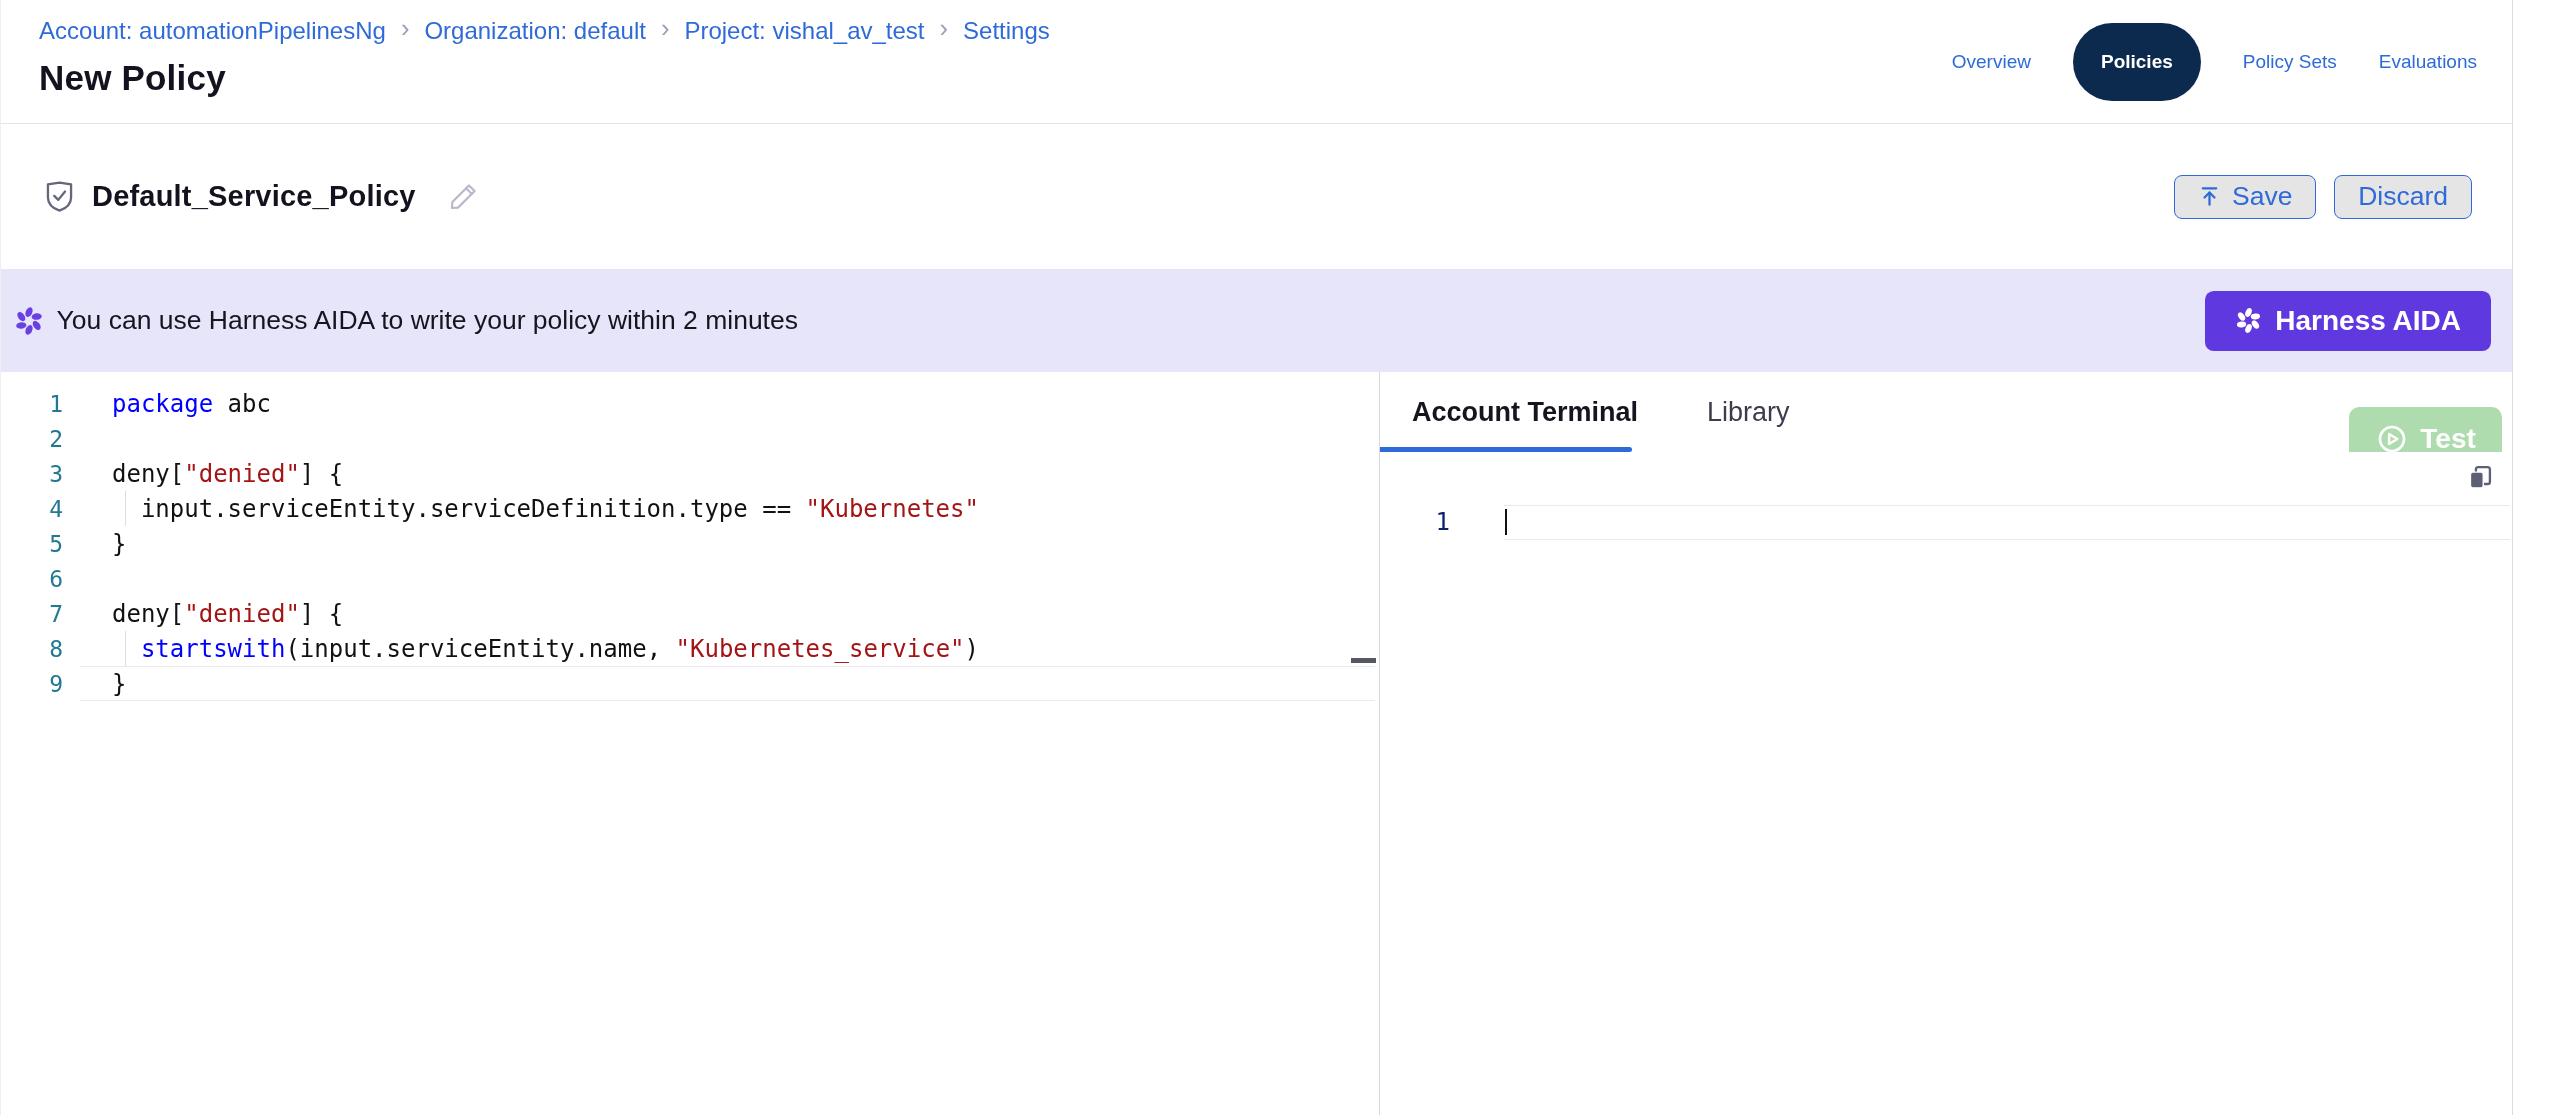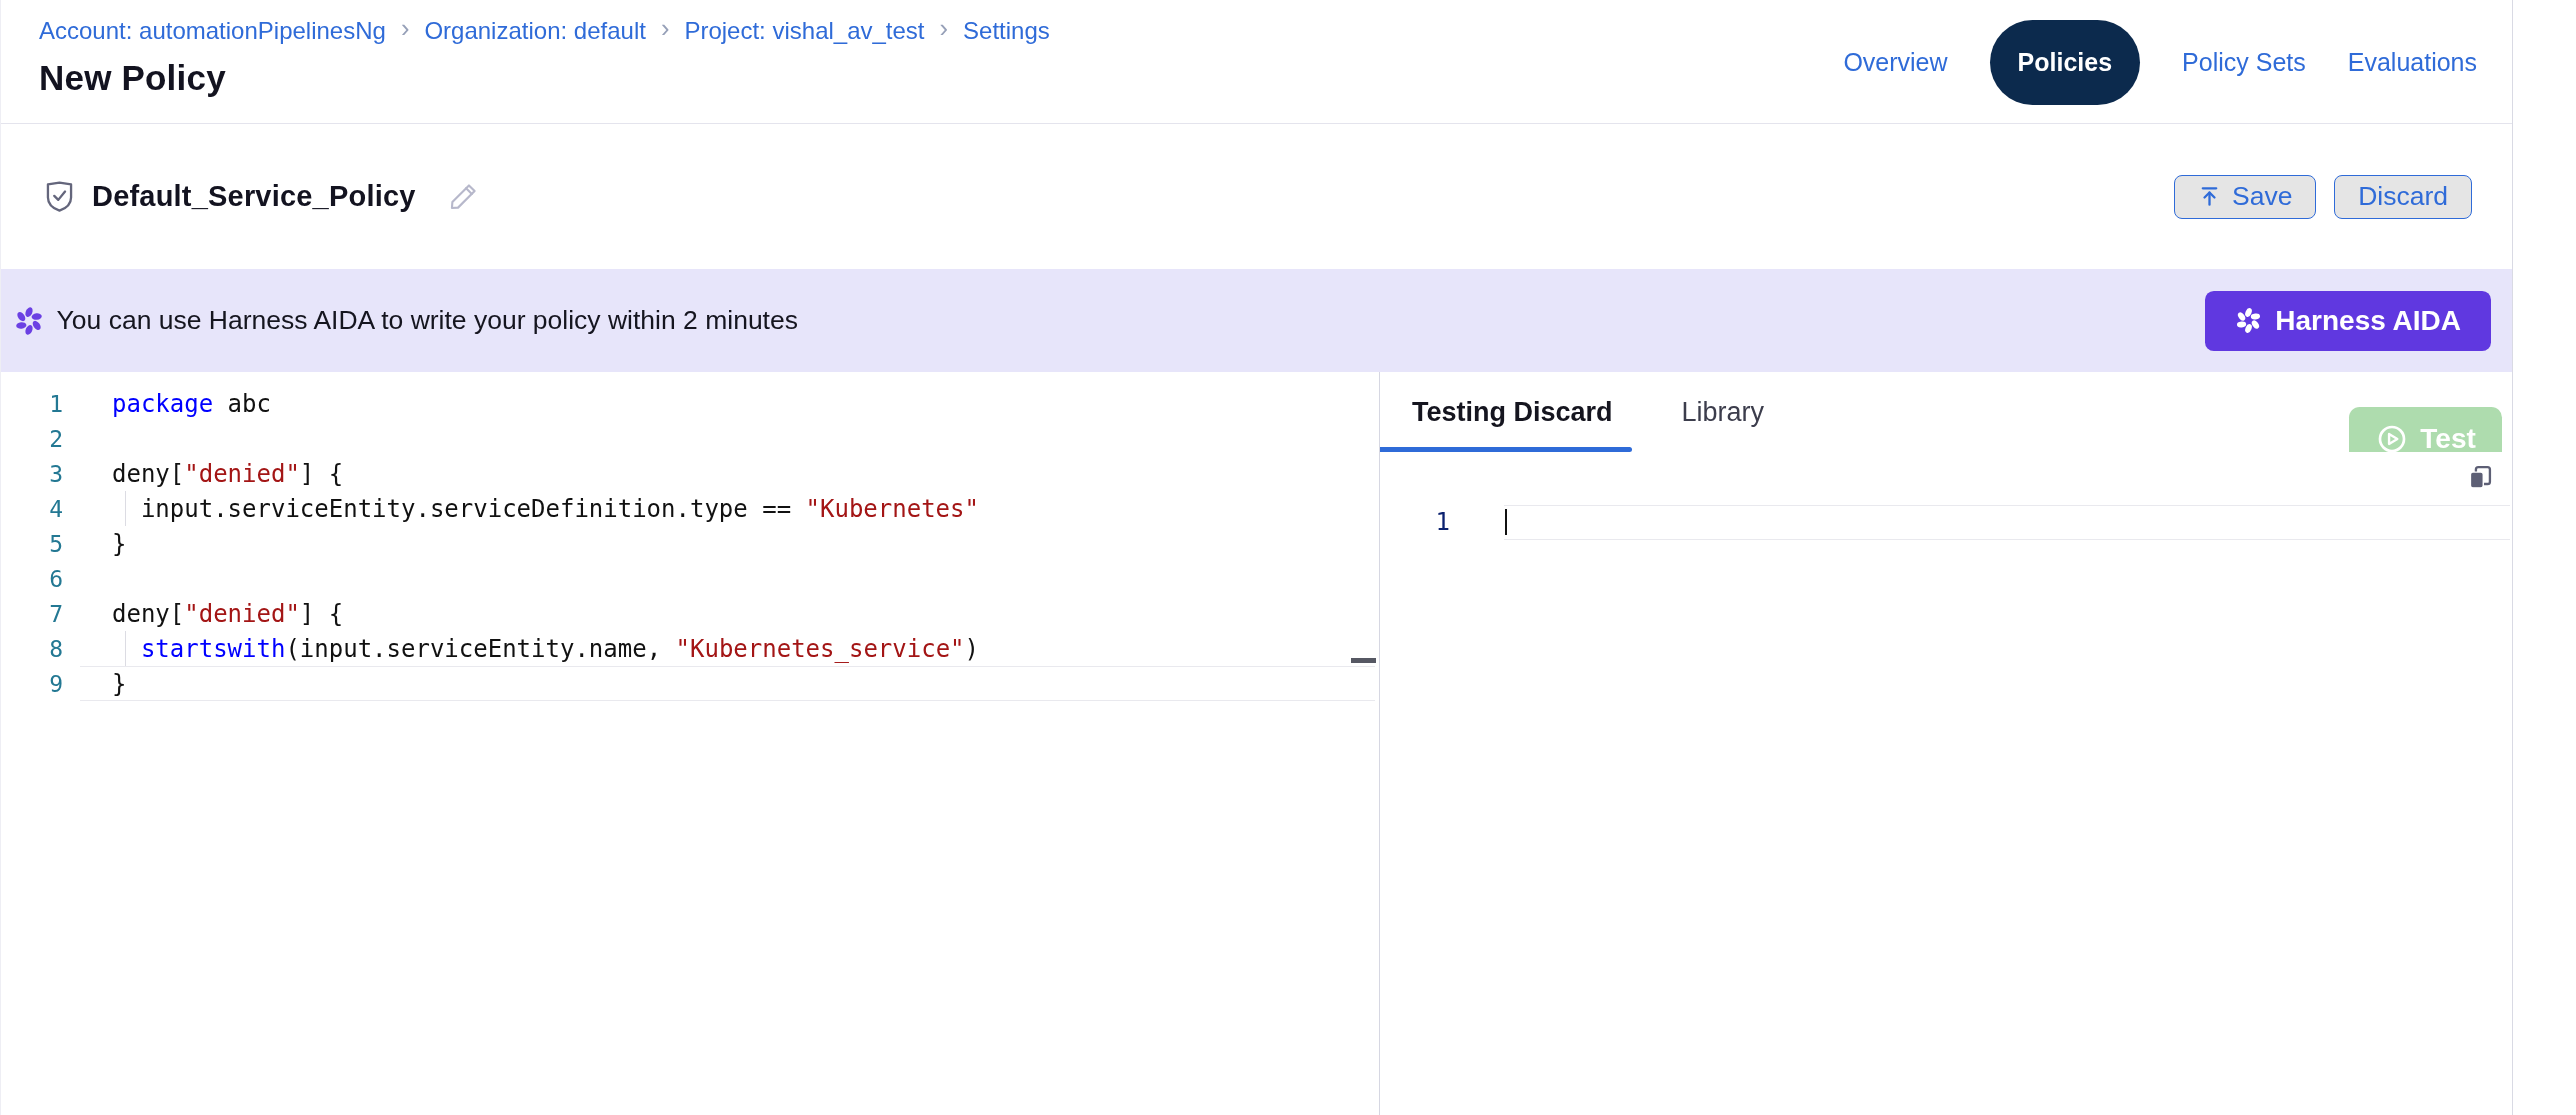--- a/index.html
+++ b/index.html
@@ -10,21 +10,21 @@
 
   .content { position: relative; width: 2513px; height: 1116px; background: #fff;
              border-left: 0.9px solid #eeeef4; border-right: 0.9px solid #d9dae4; }
 
   
   .topbar { position: relative; height: 124px; border-bottom: 0.9px solid #e4e4ed; }
   .breadcrumb { position: absolute; left: 38px; top: 17px; display: flex; align-items: center; gap: 15px; font-size: 24px; }
   .crumb-link { color: var(--link-blue); }
   .crumb-sep { color: #96a0b8; font-size: 25.6px; line-height: 1; transform: translateY(-1.8px); }
   .page-title { position: absolute; left: 38px; top: 58px; font-size: 35px; font-weight: 700; color: #131320; letter-spacing: 0.2px; }
-  .top-nav { position: absolute; right: 35px; top: 0; height: 124px; display: flex; align-items: center; gap: 42px; font-size: 25px; }
+  .top-nav { position: absolute; right: 35px; top: 0; height: 124px; display: flex; align-items: center; gap: 42px; font-size: 19px; }
   .nav-item { color: var(--link-blue); }
   .nav-item.active { background: var(--nav-pill-bg); color: #fff; font-weight: 700; padding: 28px 28px; border-radius: 882px; }
 
   
   .policy-row { position: relative; height: 145px; }
   .policy-title-group { position: absolute; left: 40px; top: 0; height: 100%; display: flex; align-items: center; }
   .policy-name { font-size: 29px; font-weight: 700; color: #131320; margin-left: 14px; letter-spacing: 0.2px; }
   .edit-pencil { margin-left: 30px; display: flex; }
   .action-buttons { position: absolute; right: 40px; top: 0; height: 100%; display: flex; align-items: center; gap: 17.7px; }
   .btn-outline { display: inline-flex; align-items: center; gap: 10.6px; height: 44px; padding: 0 23px;
@@ -191,21 +191,21 @@
         </div>
       <div class="ruler-dash"></div>
     </div>
 
     <div class="v-divider"></div>
 
     <div class="terminal">
 
       <div class="terminal-tabs">
         <div class="tabs-group">
-            <div class="term-tab active">Testing Discard</div>
+            <div class="term-tab active">Account Terminal</div>
             <div class="term-tab">Library</div>
           </div>
         <div class="tab-underline"></div>
         <button class="test-button" disabled="">
           <span style="display:flex">
             <svg width="32" height="32" viewBox="0 0 24 24" fill="none" stroke="#fff" stroke-width="2" stroke-linejoin="round">
               <circle cx="12" cy="12" r="9"></circle>
               <path d="M9.8 8.3 L16 12 L9.8 15.7 Z" stroke-width="1.8"></path>
             </svg>
           </span>

